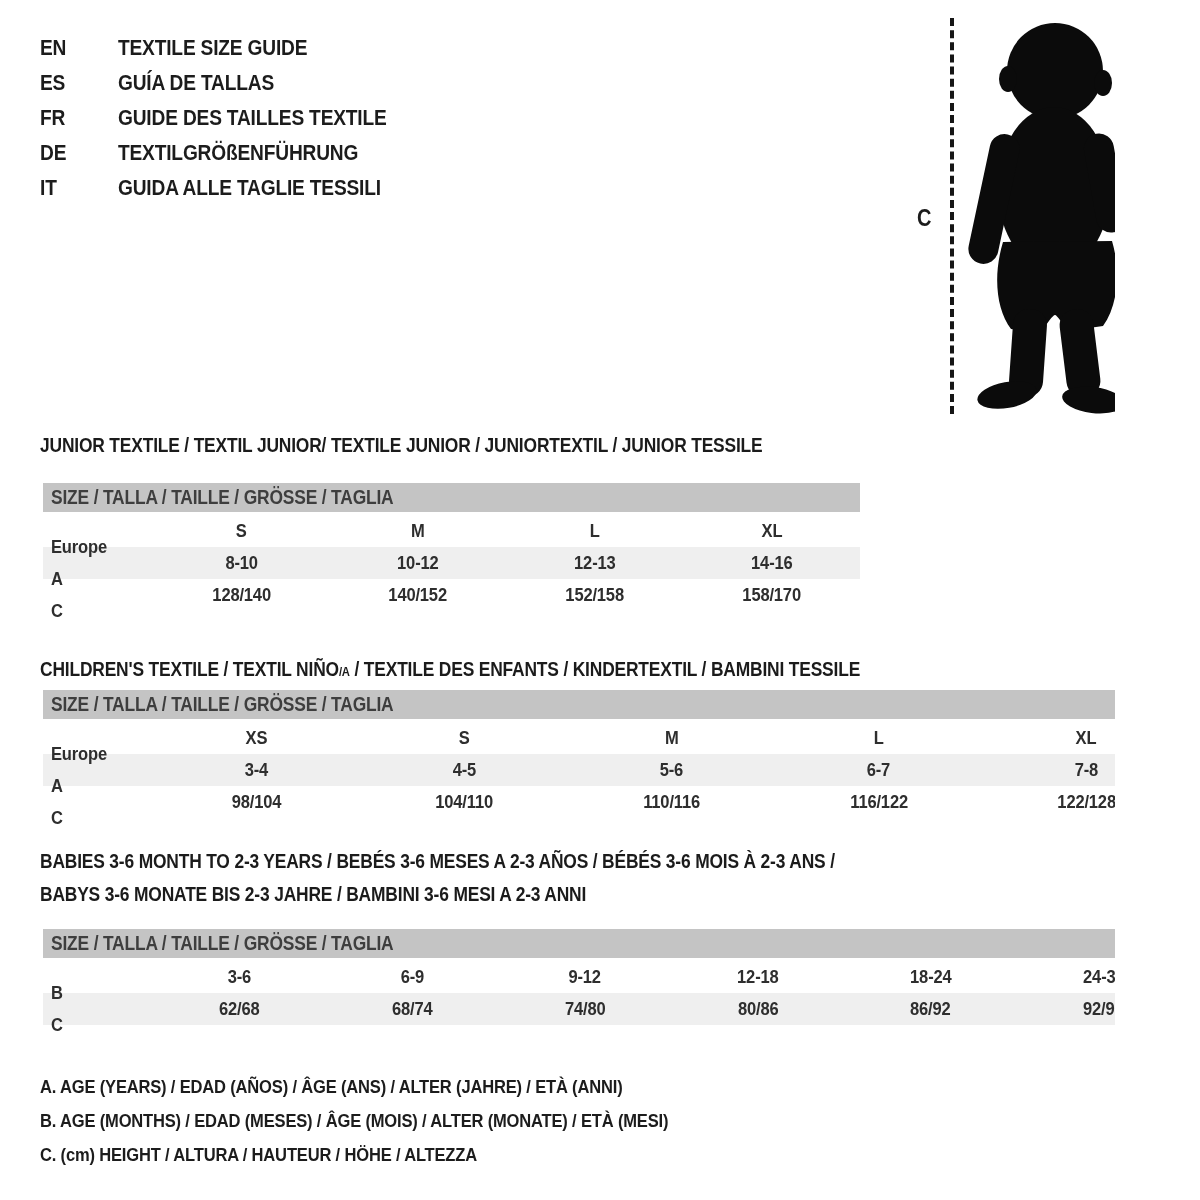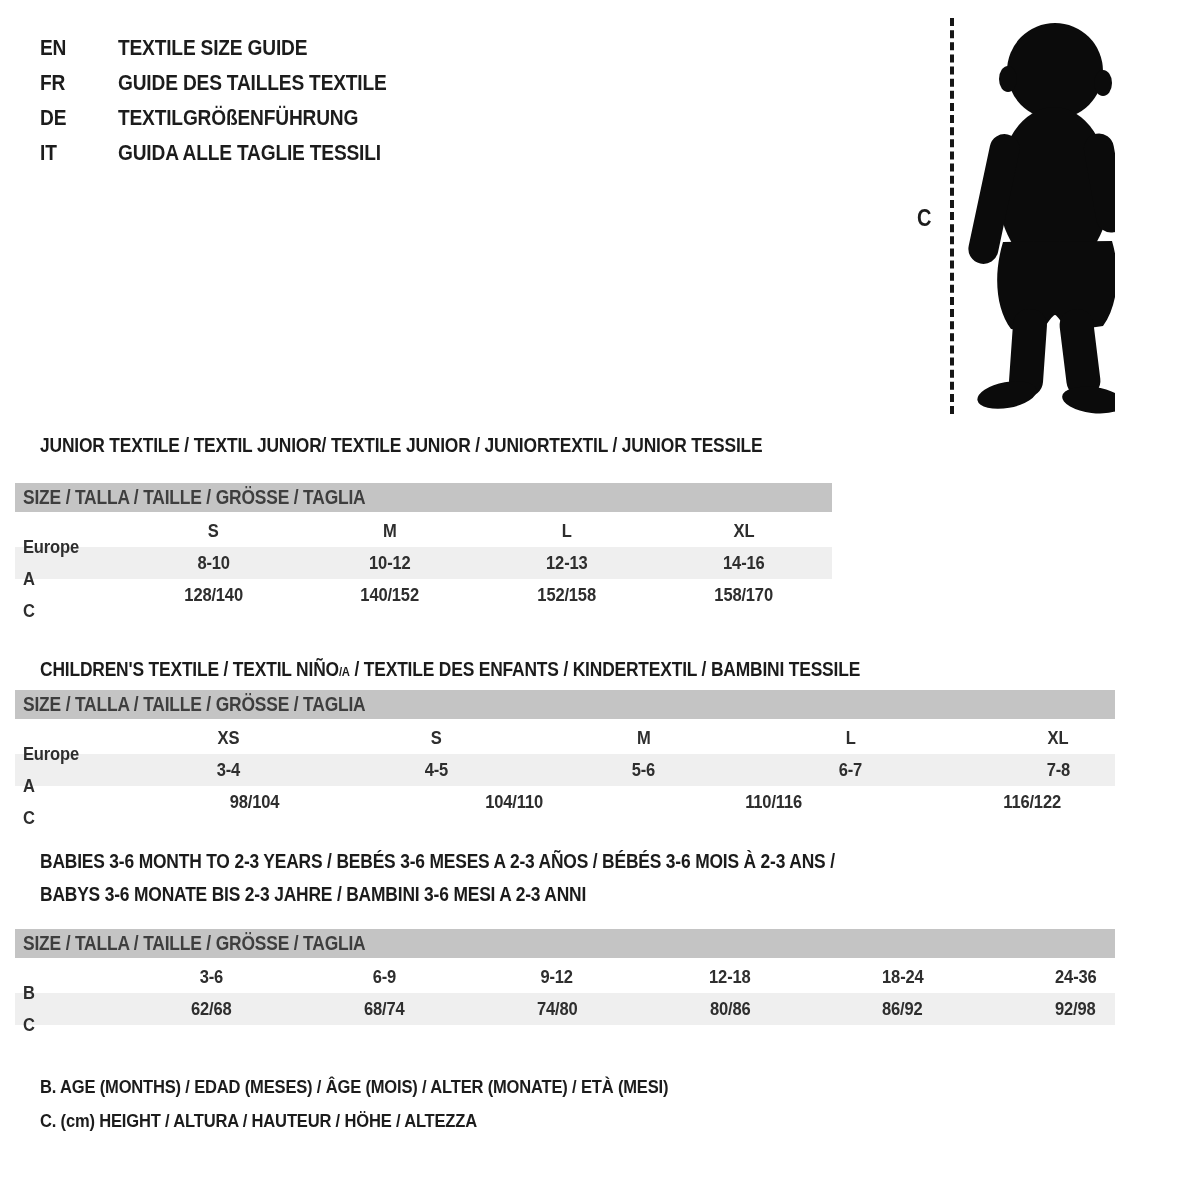--- a/index.html
+++ b/index.html
@@ -22,21 +22,21 @@
   .height-line { position:absolute; left:950px; top:18px; height:396px; width:0; border-left:4px dashed #161616; }
   .c-label { position:absolute; left:916px; top:207px; font-size:23px; color:#1c1c1c; line-height:23px; }
   .baby { position:absolute; left:963px; top:17px; }
 
   
   .section-title { position:absolute; left:40px; font-size:20px; color:#1b1b1b; line-height:24px; }
   .two-line { line-height:33px; }
   .sub { font-size:13px; }
 
   
-  .sg-table { position:absolute; left:15px; }
+  .sg-table { position:absolute; left:43px; }
   .thead { height:29px; background:#c4c4c4; color:#3e3e3e; font-size:20px; line-height:29px; padding-left:8px; margin-bottom:3px; }
   .trow { display:flex; height:32px; line-height:32px; font-size:19px; color:#2e2e2e; }
   .trow.shaded { background:#efefef; }
   .cell { flex:1; text-align:center; }
   .cell.c0 { flex:0 0 110px; text-align:left; padding-left:8px;margin-top:16px; }
   .w-junior { width:817px; }
   .w-wide { width:1147px; }
 
   
   .legend { position:absolute; left:40px; top:1070px; font-size:19px; color:#1c1c1c; }
@@ -44,20 +44,24 @@
 </style>
 </head>
 <body>
 
 <div class="page">
 
   <div class="lang">
     <div class="lang-row">
       <span class="lang-code"><span class="t">EN</span></span>
       <span class="t">TEXTILE SIZE GUIDE</span>
+    </div>
+    <div class="lang-row">
+      <span class="lang-code"><span class="t">ES</span></span>
+      <span class="t">GUÍA DE TALLAS</span>
     </div>
     <div class="lang-row">
       <span class="lang-code"><span class="t">FR</span></span>
       <span class="t">GUIDE DES TAILLES TEXTILE</span>
     </div>
     <div class="lang-row">
       <span class="lang-code"><span class="t">DE</span></span>
       <span class="t">TEXTILGRÖßENFÜHRUNG</span>
     </div>
     <div class="lang-row">
@@ -136,20 +140,21 @@
       <div class="cell"><span class="tc">5-6</span></div>
       <div class="cell"><span class="tc">6-7</span></div>
       <div class="cell"><span class="tc">7-8</span></div>
     </div>
     <div class="trow">
       <div class="cell c0"><span class="t">C</span></div>
       <div class="cell"><span class="tc">98/104</span></div>
       <div class="cell"><span class="tc">104/110</span></div>
       <div class="cell"><span class="tc">110/116</span></div>
       <div class="cell"><span class="tc">116/122</span></div>
+      <div class="cell"><span class="tc">122/128</span></div>
     </div>
   </div>
 
   <div class="section-title two-line" style="top:845px;">
     <div><span class="t">BABIES 3-6 MONTH TO 2-3 YEARS / BEBÉS 3-6 MESES A 2-3 AÑOS / BÉBÉS 3-6 MOIS À 2-3 ANS /</span></div>
     <div><span class="t">BABYS 3-6 MONATE BIS 2-3 JAHRE / BAMBINI 3-6 MESI A 2-3 ANNI</span></div>
   </div>
   <div class="sg-table w-wide" style="top:929px;">
     <div class="thead">
       <span class="t">SIZE / TALLA / TAILLE / GRÖSSE / TAGLIA</span>
@@ -168,17 +173,18 @@
       <div class="cell"><span class="tc">62/68</span></div>
       <div class="cell"><span class="tc">68/74</span></div>
       <div class="cell"><span class="tc">74/80</span></div>
       <div class="cell"><span class="tc">80/86</span></div>
       <div class="cell"><span class="tc">86/92</span></div>
       <div class="cell"><span class="tc">92/98</span></div>
     </div>
   </div>
 
   <div class="legend">
+    <div class="legend-line"><span class="t">A. AGE (YEARS) / EDAD (AÑOS) / ÂGE (ANS) / ALTER (JAHRE) / ETÀ (ANNI)</span></div>
     <div class="legend-line"><span class="t">B. AGE (MONTHS) / EDAD (MESES) / ÂGE (MOIS) / ALTER (MONATE) / ETÀ (MESI)</span></div>
     <div class="legend-line"><span class="t">C. (cm) HEIGHT / ALTURA / HAUTEUR / HÖHE / ALTEZZA</span></div>
   </div>
 
 </div>
 
 </body></html>

